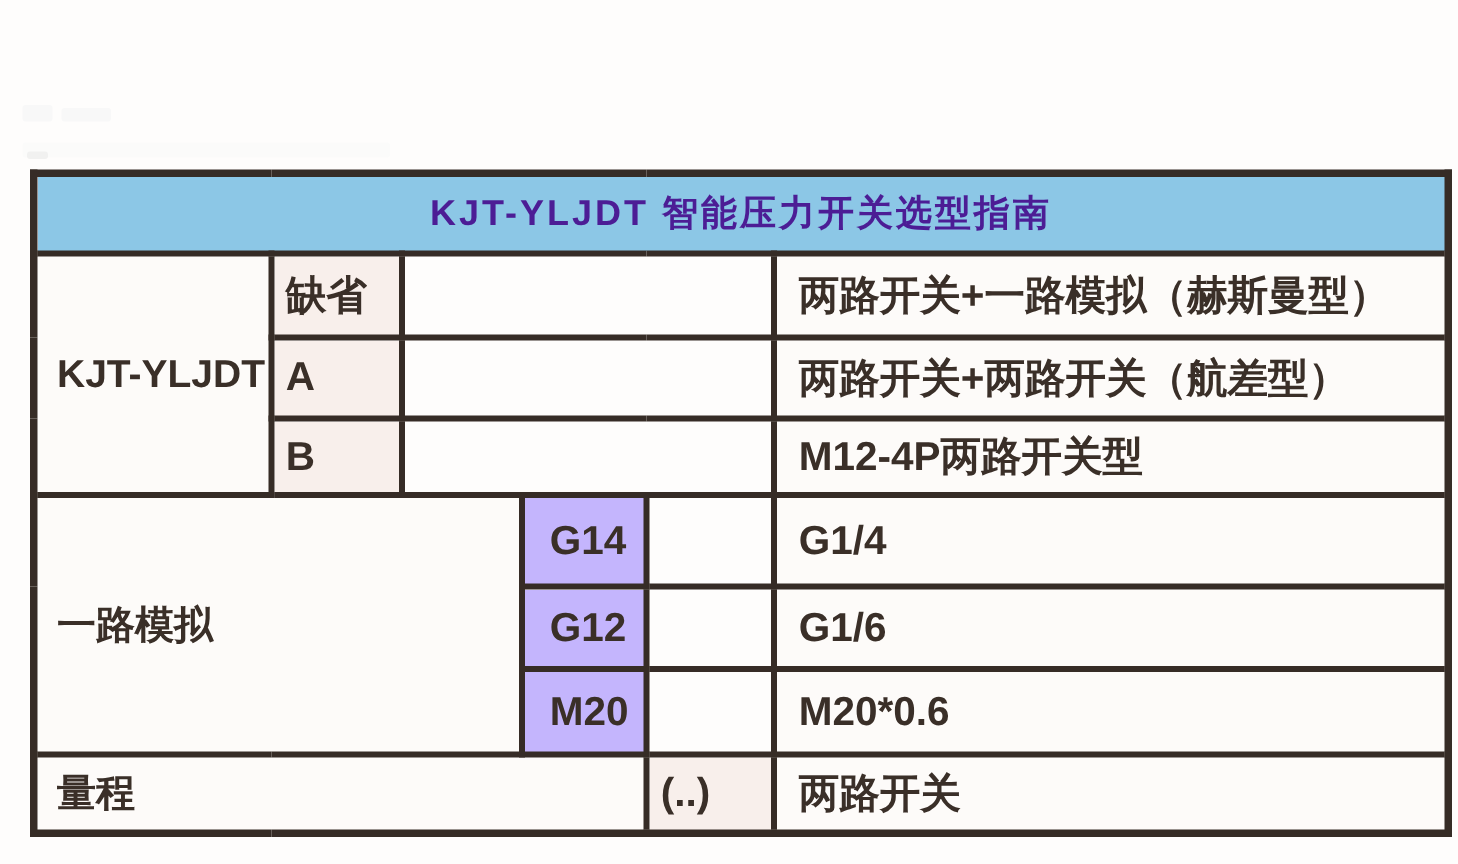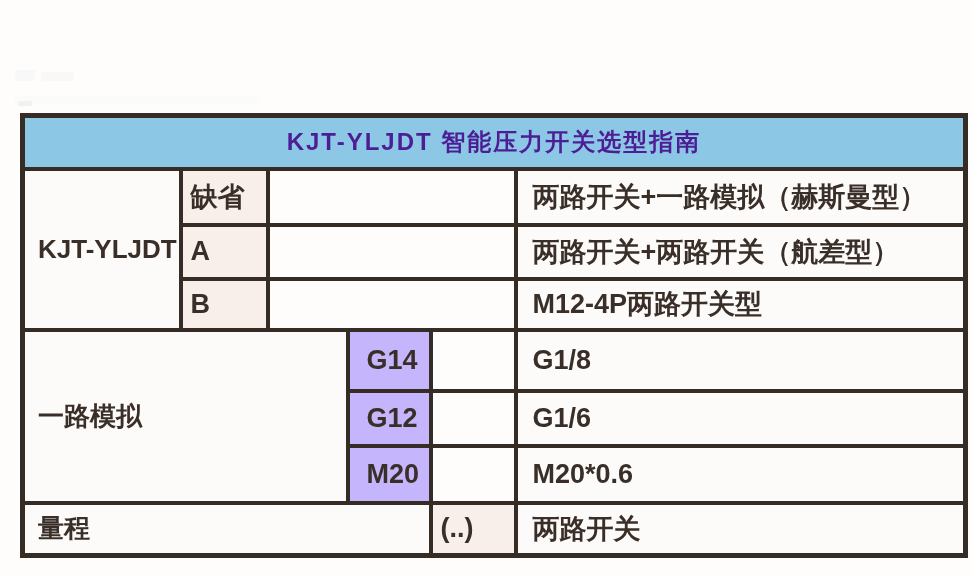--- a/index.html
+++ b/index.html
@@ -90,21 +90,21 @@
   <tr style="height:51px">
     <td class="code">B</td>
     <td class="blank" colspan="3"></td>
     <td class="desc">M12-4P两路开关型</td>
   </tr>
 
   <tr style="height:61px">
     <td class="label" rowspan="3" colspan="3">一路模拟</td>
     <td class="gcode">G14</td>
     <td class="blank"></td>
-    <td class="desc">G1/8</td>
+    <td class="desc">G1/4</td>
   </tr>
 
   <tr style="height:55px">
     <td class="gcode">G12</td>
     <td class="blank"></td>
     <td class="desc">G1/6</td>
   </tr>
 
   <tr style="height:57px">
     <td class="gcode">M20</td>

